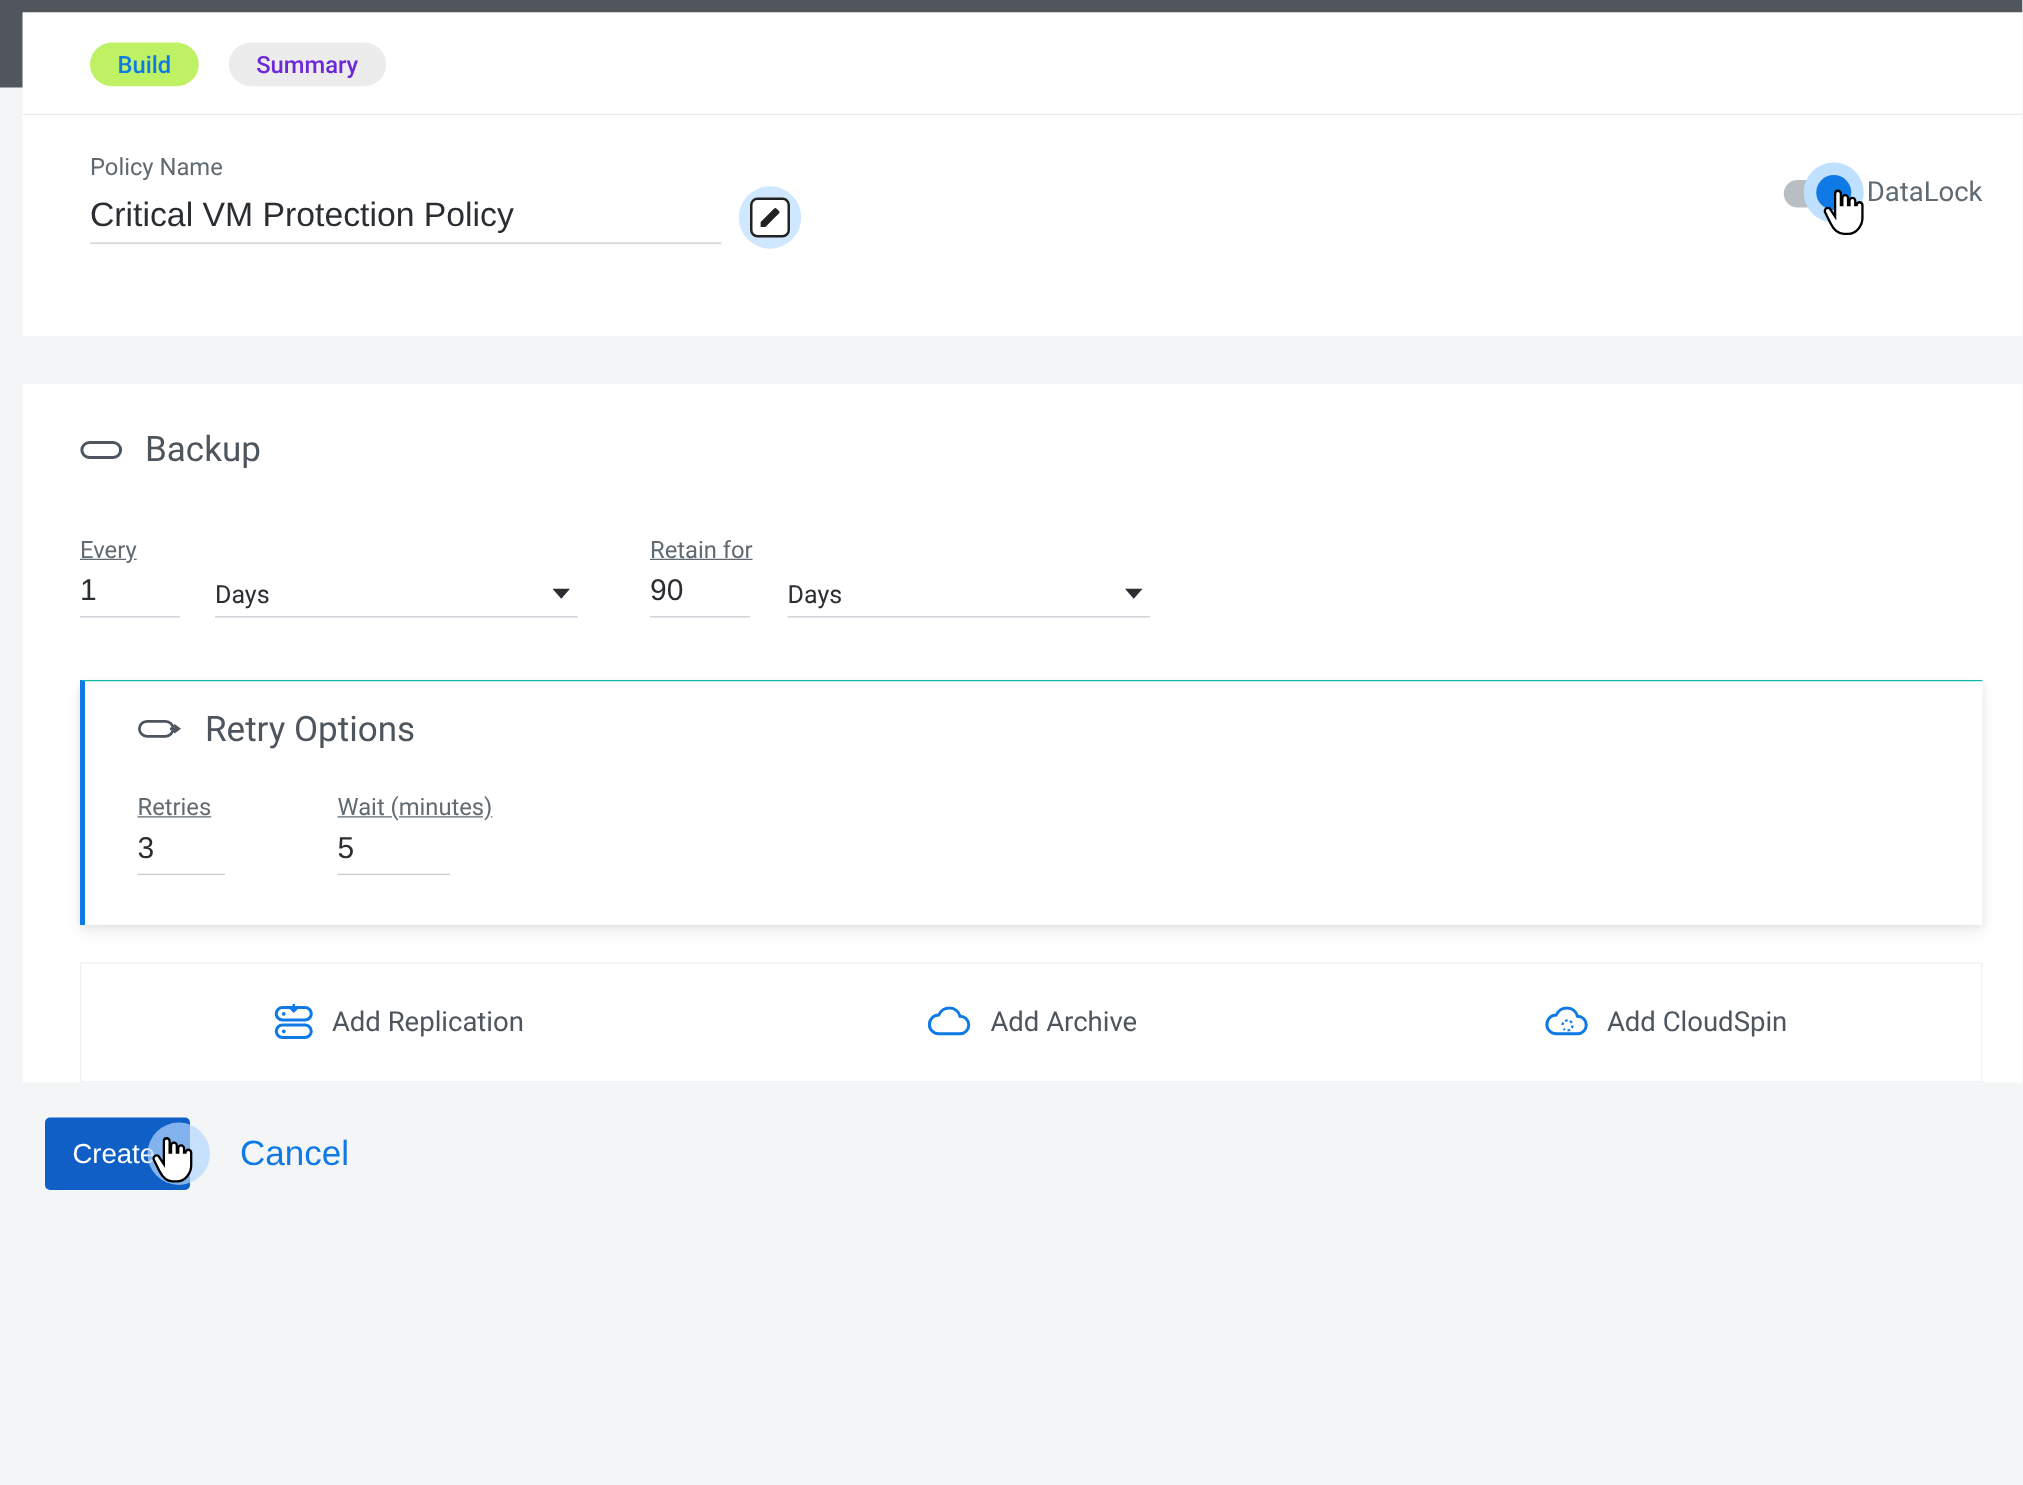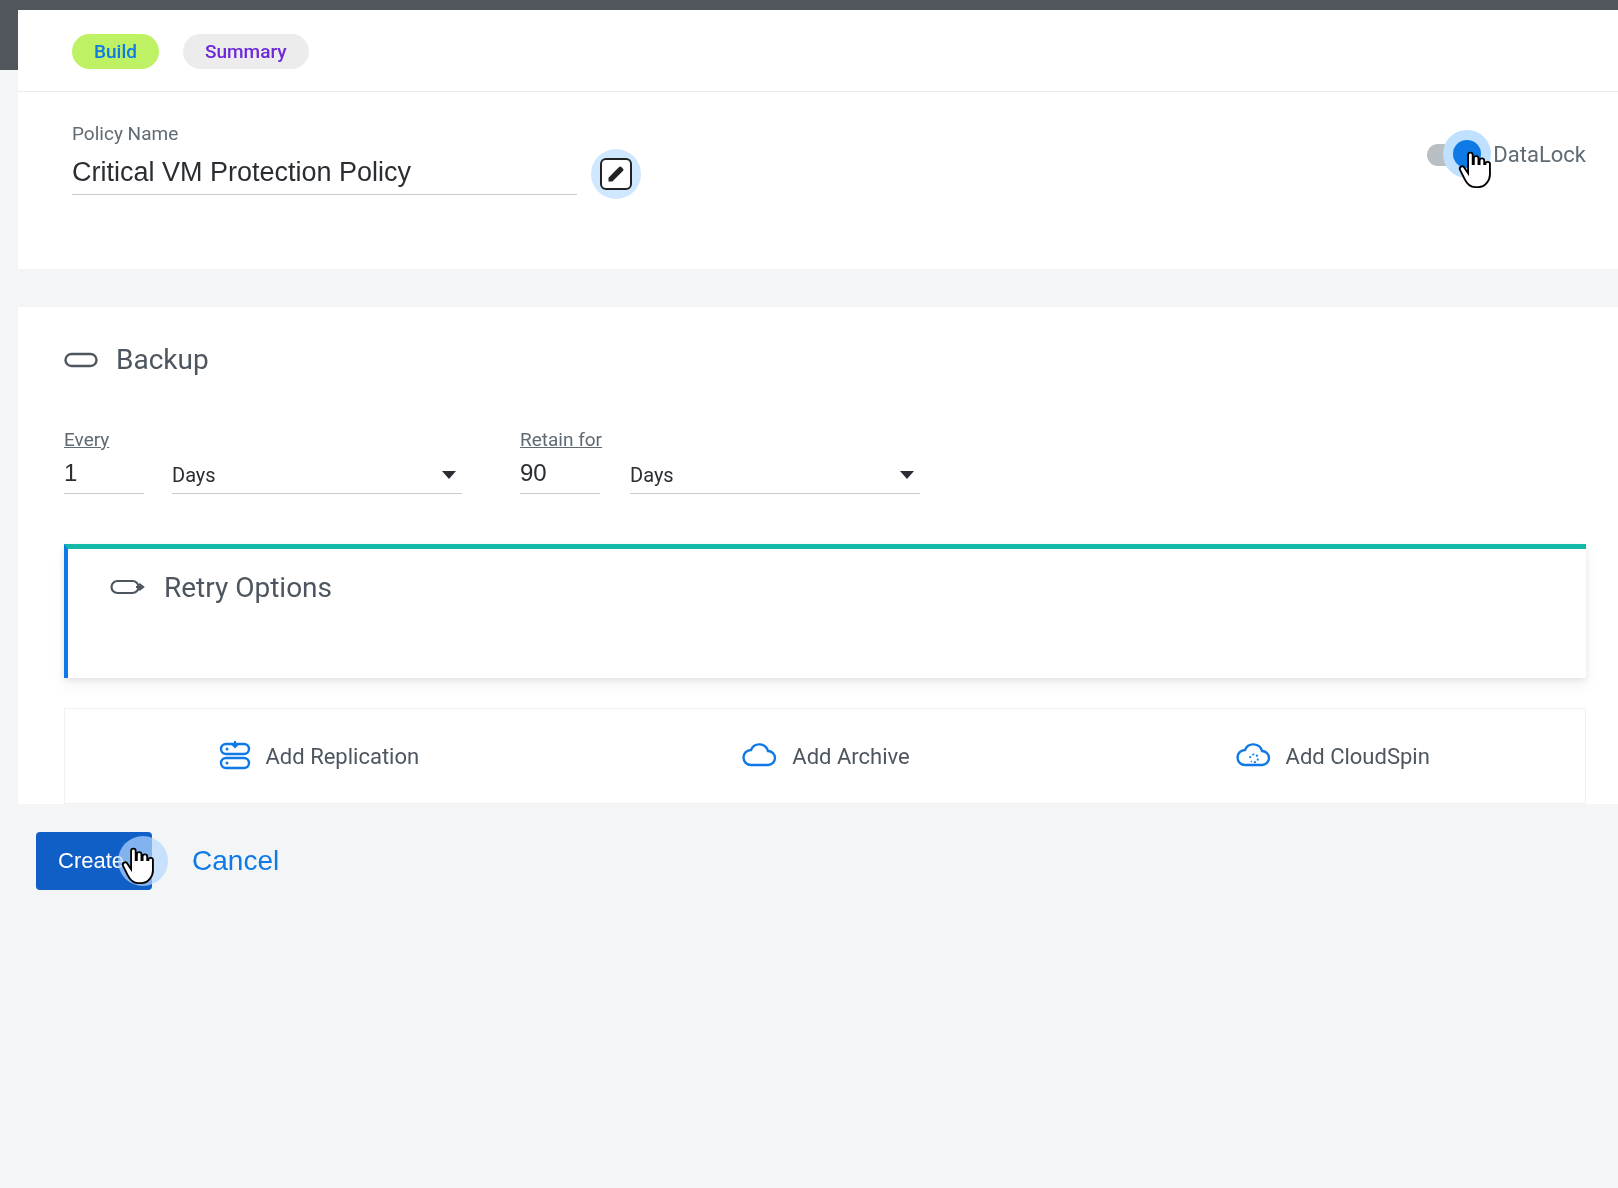--- a/index.html
+++ b/index.html
@@ -185,21 +185,21 @@
   }
   .caret {
     width: 0;
     height: 0;
     border-left: 7px solid transparent;
     border-right: 7px solid transparent;
     border-top: 8px solid #2a2e33;
   }
   .retry-card {
     margin-top: 50px;
-    border-top: 5px solid #14b8a6;
+    border-top: 1px solid #14b8a6;
     border-left: 4px solid #0f7ae5;
     padding: 22px 32px 40px 42px;
     box-shadow: 0 2px 6px rgba(0,0,0,0.08), 0 8px 14px rgba(0,0,0,0.05);
     background: #fff;
   }
   .retry-head {
     display: flex;
     align-items: center;
     gap: 18px;
     margin-bottom: 34px;
@@ -350,20 +350,30 @@
       </div>
 
       <div class="retry-card">
         <div class="retry-head">
           <svg width="36" height="22" viewBox="0 0 36 22">
             <rect x="1.5" y="4" width="27" height="12" rx="6" fill="none" stroke="#4d565f" stroke-width="2.2"></rect>
             <path d="M26 10 h6 M29 7 l4 3 -4 3" fill="none" stroke="#4d565f" stroke-width="2.2"></path>
           </svg>
           <div class="section-title">Retry Options</div>
         </div>
+        <div class="retry-fields">
+          <div class="field-col">
+            <div class="field-col-label">Retries</div>
+            <input class="num-input" style="width: 70px;" value="3">
+          </div>
+          <div class="field-col">
+            <div class="field-col-label">Wait (minutes)</div>
+            <input class="num-input" style="width: 90px;" value="5">
+          </div>
+        </div>
       </div>
 
       <div class="actions-bar">
         <div class="action-item">
           <svg width="34" height="30" viewBox="0 0 34 30">
             <rect x="3" y="3" width="28" height="10" rx="5" fill="none" stroke="#0f7ae5" stroke-width="2.4"></rect>
             <rect x="3" y="17" width="28" height="10" rx="5" fill="none" stroke="#0f7ae5" stroke-width="2.4"></rect>
             <circle cx="9" cy="8" r="1.5" fill="#0f7ae5"></circle>
             <circle cx="9" cy="22" r="1.5" fill="#0f7ae5"></circle>
             <path d="M17 0 v6 M14 3 l3 3 3-3" fill="none" stroke="#0f7ae5" stroke-width="2"></path>

